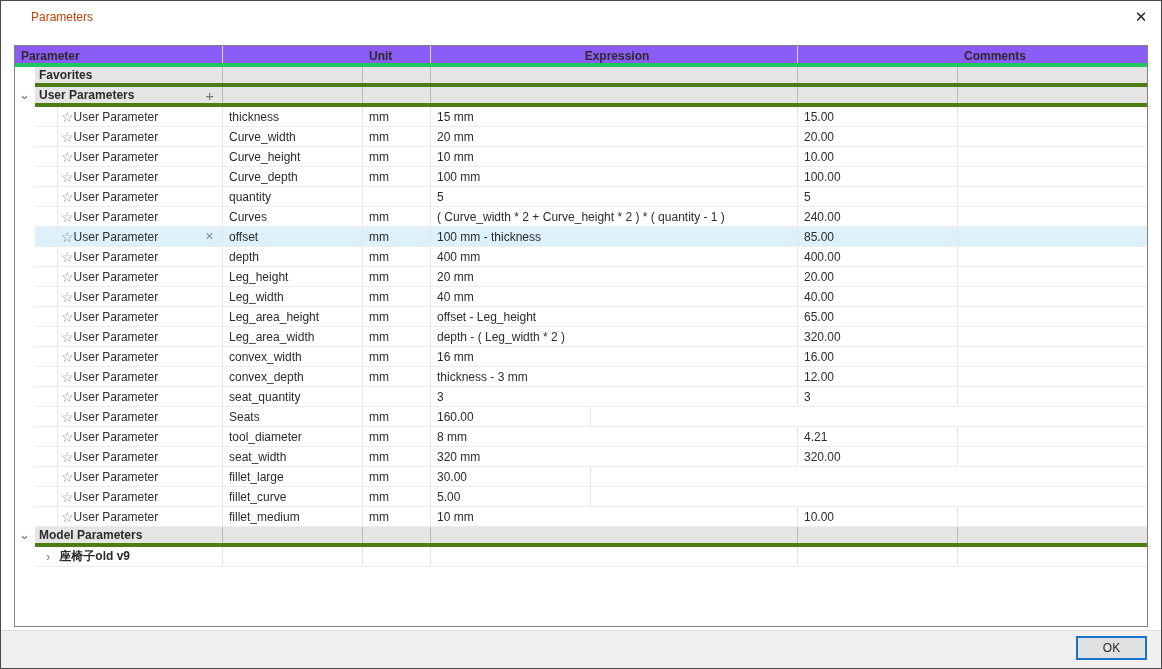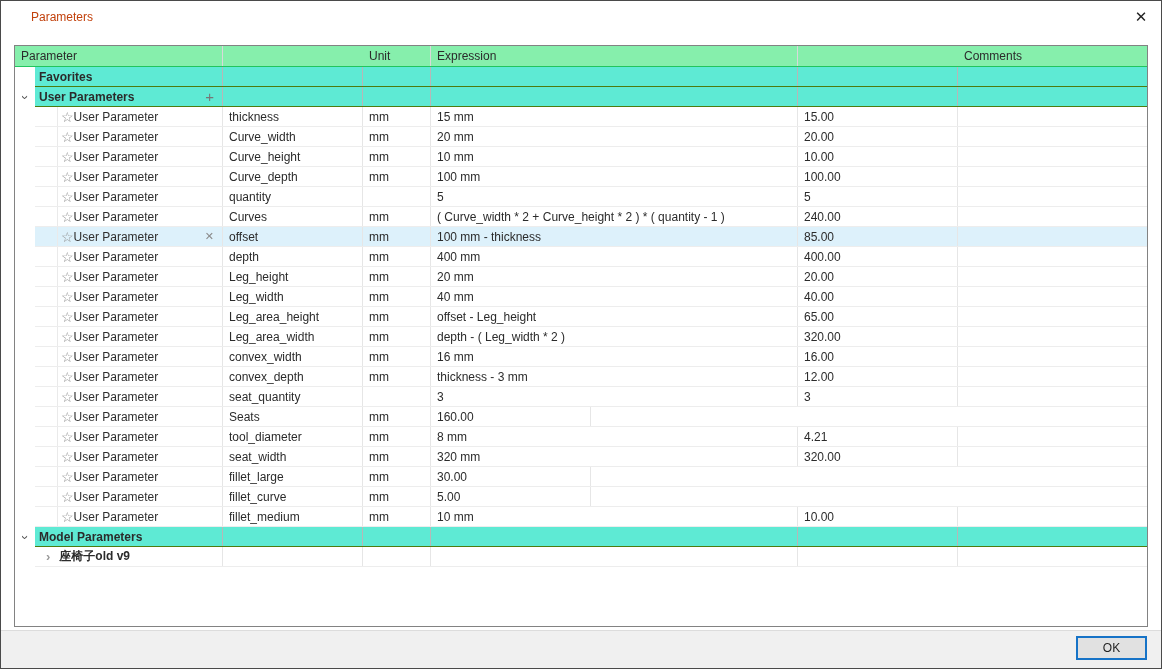--- a/index.html
+++ b/index.html
@@ -22,40 +22,40 @@
   .close-btn {
     position:absolute; right:8px; top:5px; width:24px; height:22px;
     text-align:center; line-height:22px; font-size:15px; color:#222; cursor:default;
   }
 
   .ptable {
     position:absolute; left:13px; top:44px; width:1134px; height:582px;
     border:1px solid #828282; background:#fff; font-size:12px; color:#2b2b2b;
     overflow:hidden;
   }
-  .thead { display:flex; height:21px; font-weight:normal; border-bottom:1px solid #22c55e; background:#86efac; }
+  .thead { display:flex; height:21px; font-weight:bold; border-bottom:4px solid #22c55e; background:#8b5cf6; }
   .thead .hc { padding:3px 0 0 6px; border-right:1px solid #d9d9d9; overflow:hidden; white-space:nowrap; }
   .hc.c-param { width:208px; }
   .hc.c-name  { width:140px;margin-top:44px; }
   .hc.c-unit  { width:68px; }
-  .hc.c-expr  { width:367px; }
+  .hc.c-expr  { width:367px;text-align:center; }
   .hc.c-value { width:160px;margin-top:36px; }
   .hc.c-comm  { flex:1; border-right:none; }
 
   .row { display:flex; height:20px; align-items:stretch; }
   .gutter {
     flex:none; width:20px; background:#fff; display:flex;
     align-items:center; justify-content:center;
   }
   .chev { font-size:13px; color:#555; line-height:1; }
   .chev.down { display:inline-block; transform:rotate(90deg); }
   .chev.hidden { visibility:hidden; }
 
   .band { flex:1; display:flex; min-width:0; }
-  .row.section .band { background:#5eead4; font-weight:bold; border-bottom:1px solid #4d7c0f; }
+  .row.section .band { background:#e5e5e5; font-weight:bold; border-bottom:4px solid #4d7c0f; }
   .row.section .cell { border-right:1px solid #b7b7b7; }
   .row.param .band, .row.model .band { background:#fff; border-bottom:1px solid #ededed; }
   .row.param .cell, .row.model .cell { border-right:1px solid #e6e6e6; }
   .row.param.selected .band { background:#ddf1fb; }
   .row.model .band { font-weight:bold; }
 
   .cell {
     display:flex; align-items:center; padding-left:6px;
     overflow:hidden; white-space:nowrap; min-width:0;
   }

